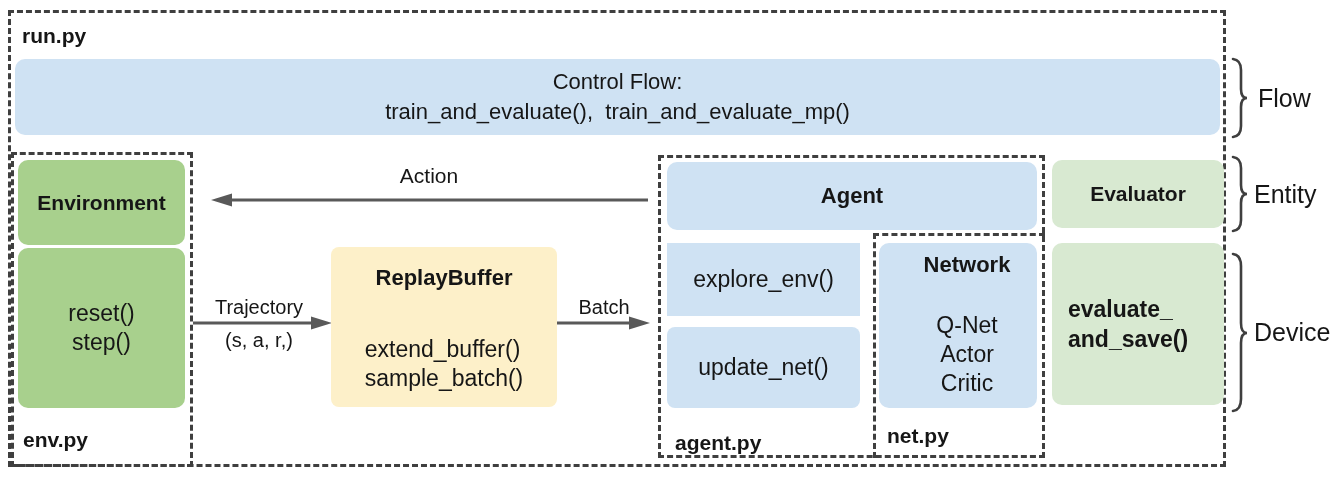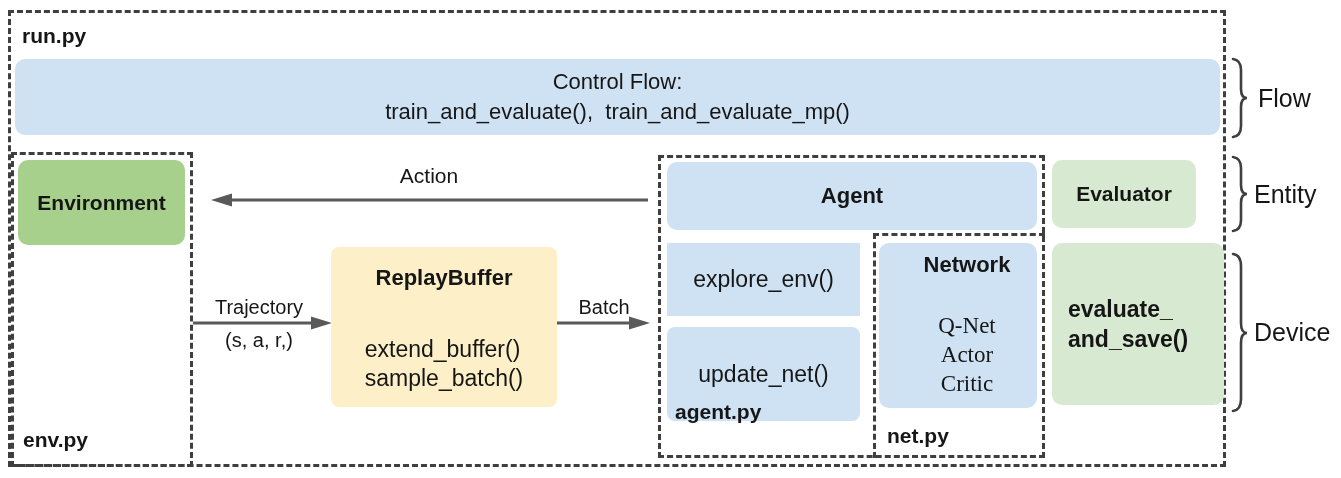--- a/index.html
+++ b/index.html
@@ -39,20 +39,24 @@
 
   <div class="abs banner" style="left:15px;top:59px;width:1205px;height:76px;">
     <div class="t1">Control Flow:</div>
     <div class="t2">train_and_evaluate(),  train_and_evaluate_mp()</div>
   </div>
 
   <div class="abs dashed" style="left:11px;top:152px;width:182px;height:315px;"></div>
   <div class="abs fill-box green entity-title" style="left:18px;top:160px;width:167px;height:85px;">
     <span>Environment</span>
   </div>
+  <div class="abs fill-box green" style="left:18px;top:248px;width:167px;height:160px;flex-direction:column;">
+    <div class="code">reset()</div>
+    <div class="code">step()</div>
+  </div>
   <div class="abs mod-label" style="left:23px;top:428px;">env.py</div>
 
   <div class="abs arrow-label" style="left:210px;top:164px;width:438px;">Action</div>
   <svg class="abs" style="left:210px;top:192px;" width="438" height="16">
     <line x1="20" y1="8" x2="438" y2="8" stroke="var(--arrow)" stroke-width="3"></line>
     <polygon points="1,8 22,1.5 22,14.5" fill="var(--arrow)"></polygon>
   </svg>
 
   <div class="abs small-label" style="left:193px;top:296px;width:132px;">Trajectory</div>
   <svg class="abs" style="left:193px;top:315px;" width="140" height="16">
@@ -75,37 +79,37 @@
     <polygon points="93,8 72,1.5 72,14.5" fill="var(--arrow)"></polygon>
   </svg>
 
   <div class="abs dashed" style="left:658px;top:155px;width:387px;height:303px;"></div>
   <div class="abs fill-box blue entity-title" style="left:667px;top:162px;width:370px;height:68px;font-size:22px;">
     <span>Agent</span>
   </div>
   <div class="abs fill-box blue" style="left:667px;top:243px;width:193px;height:73px;border-radius:0;">
     <span class="code">explore_env()</span>
   </div>
-  <div class="abs fill-box blue" style="left:667px;top:327px;width:193px;height:94px;border-radius:8px;">
+  <div class="abs fill-box blue" style="left:667px;top:327px;width:193px;height:81px;border-radius:8px;">
     <span class="code">update_net()</span>
   </div>
-  <div class="abs mod-label" style="left:675px;top:400px;">agent.py</div>
+  <div class="abs mod-label" style="left:675px;top:431px;">agent.py</div>
 
   <div class="abs" style="left:873px;top:233px;width:172px;height:225px;border-left:3px dashed var(--border);border-top:3px dashed var(--border);"></div>
   <div class="abs blue" style="left:879px;top:243px;width:158px;height:165px;border-radius:10px;display:flex;flex-direction:column;align-items:center;justify-content:space-between;padding:9px 0 10px 18px;box-sizing:border-box;">
     <div class="entity-title" style="font-size:22px;">Network</div>
-    <div style="text-align:center;font-family:Liberation Serif, serif;">
+    <div style="text-align:center;">
       <div class="code">Q-Net</div>
       <div class="code">Actor</div>
       <div class="code">Critic</div>
     </div>
   </div>
   <div class="abs mod-label" style="left:887px;top:424px;">net.py</div>
 
-  <div class="abs fill-box lgreen entity-title" style="left:1052px;top:160px;width:144px;height:68px;">
+  <div class="abs fill-box lgreen entity-title" style="left:1052px;top:160px;width:172px;height:68px;">
     <span>Evaluator</span>
   </div>
   <div class="abs lgreen" style="left:1052px;top:243px;width:172px;height:162px;border-radius:10px;display:flex;flex-direction:column;justify-content:center;padding-left:16px;box-sizing:border-box;font-weight:bold;">
     <div class="code" style="line-height:30px;">evaluate_</div>
     <div class="code" style="line-height:30px;">and_save()</div>
   </div>
 
   <svg class="abs" style="left:1230px;top:58px;" width="20" height="80">
     <path d="M3,1 Q11,2 11,12 L11,31 Q11,40 17,40 Q11,40 11,49 L11,68 Q11,78 3,79" fill="none" stroke="var(--border)" stroke-width="2.6" stroke-linecap="round"></path>
   </svg>

